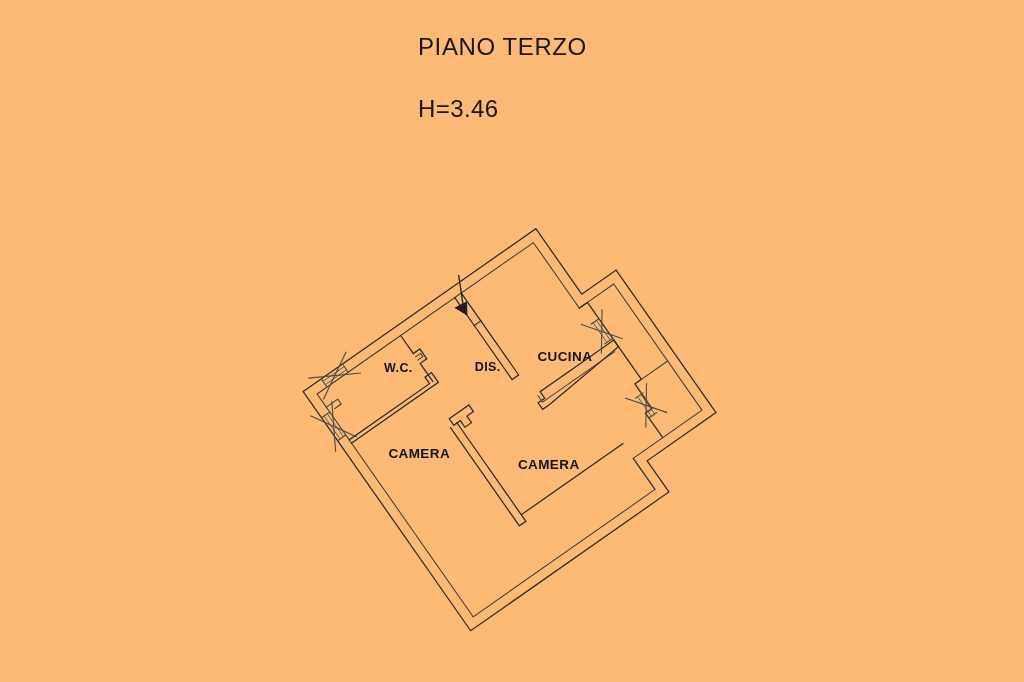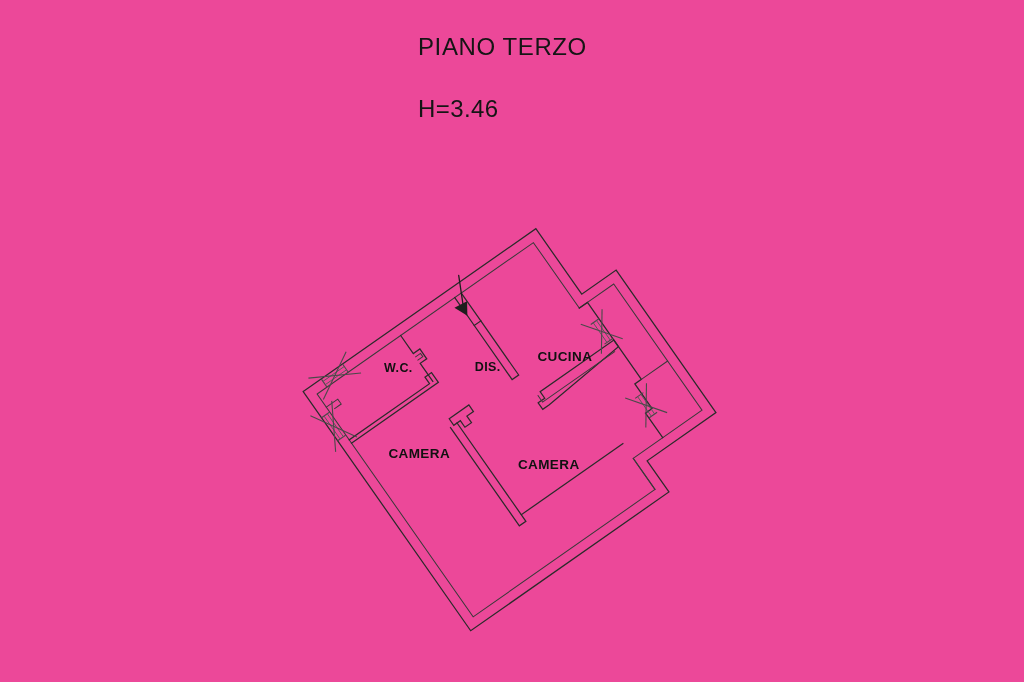--- a/index.html
+++ b/index.html
@@ -14,21 +14,21 @@
     position: relative;
     overflow: hidden;
     font-family: "Liberation Sans", sans-serif;
     color: #111111;
   }
   #sheet {
     position: absolute;
     left: 0; top: 0;
     width: 1024px;
     height: 682px;
-    background: #ec4899;
+    background: #fdba74;
   }
   .title-block {
     position: absolute;
     left: 418px;
     top: 32px;
     width: 420px;
   }
   .title-line-1 {
     font-size: 24px;
     letter-spacing: 0.6px;

